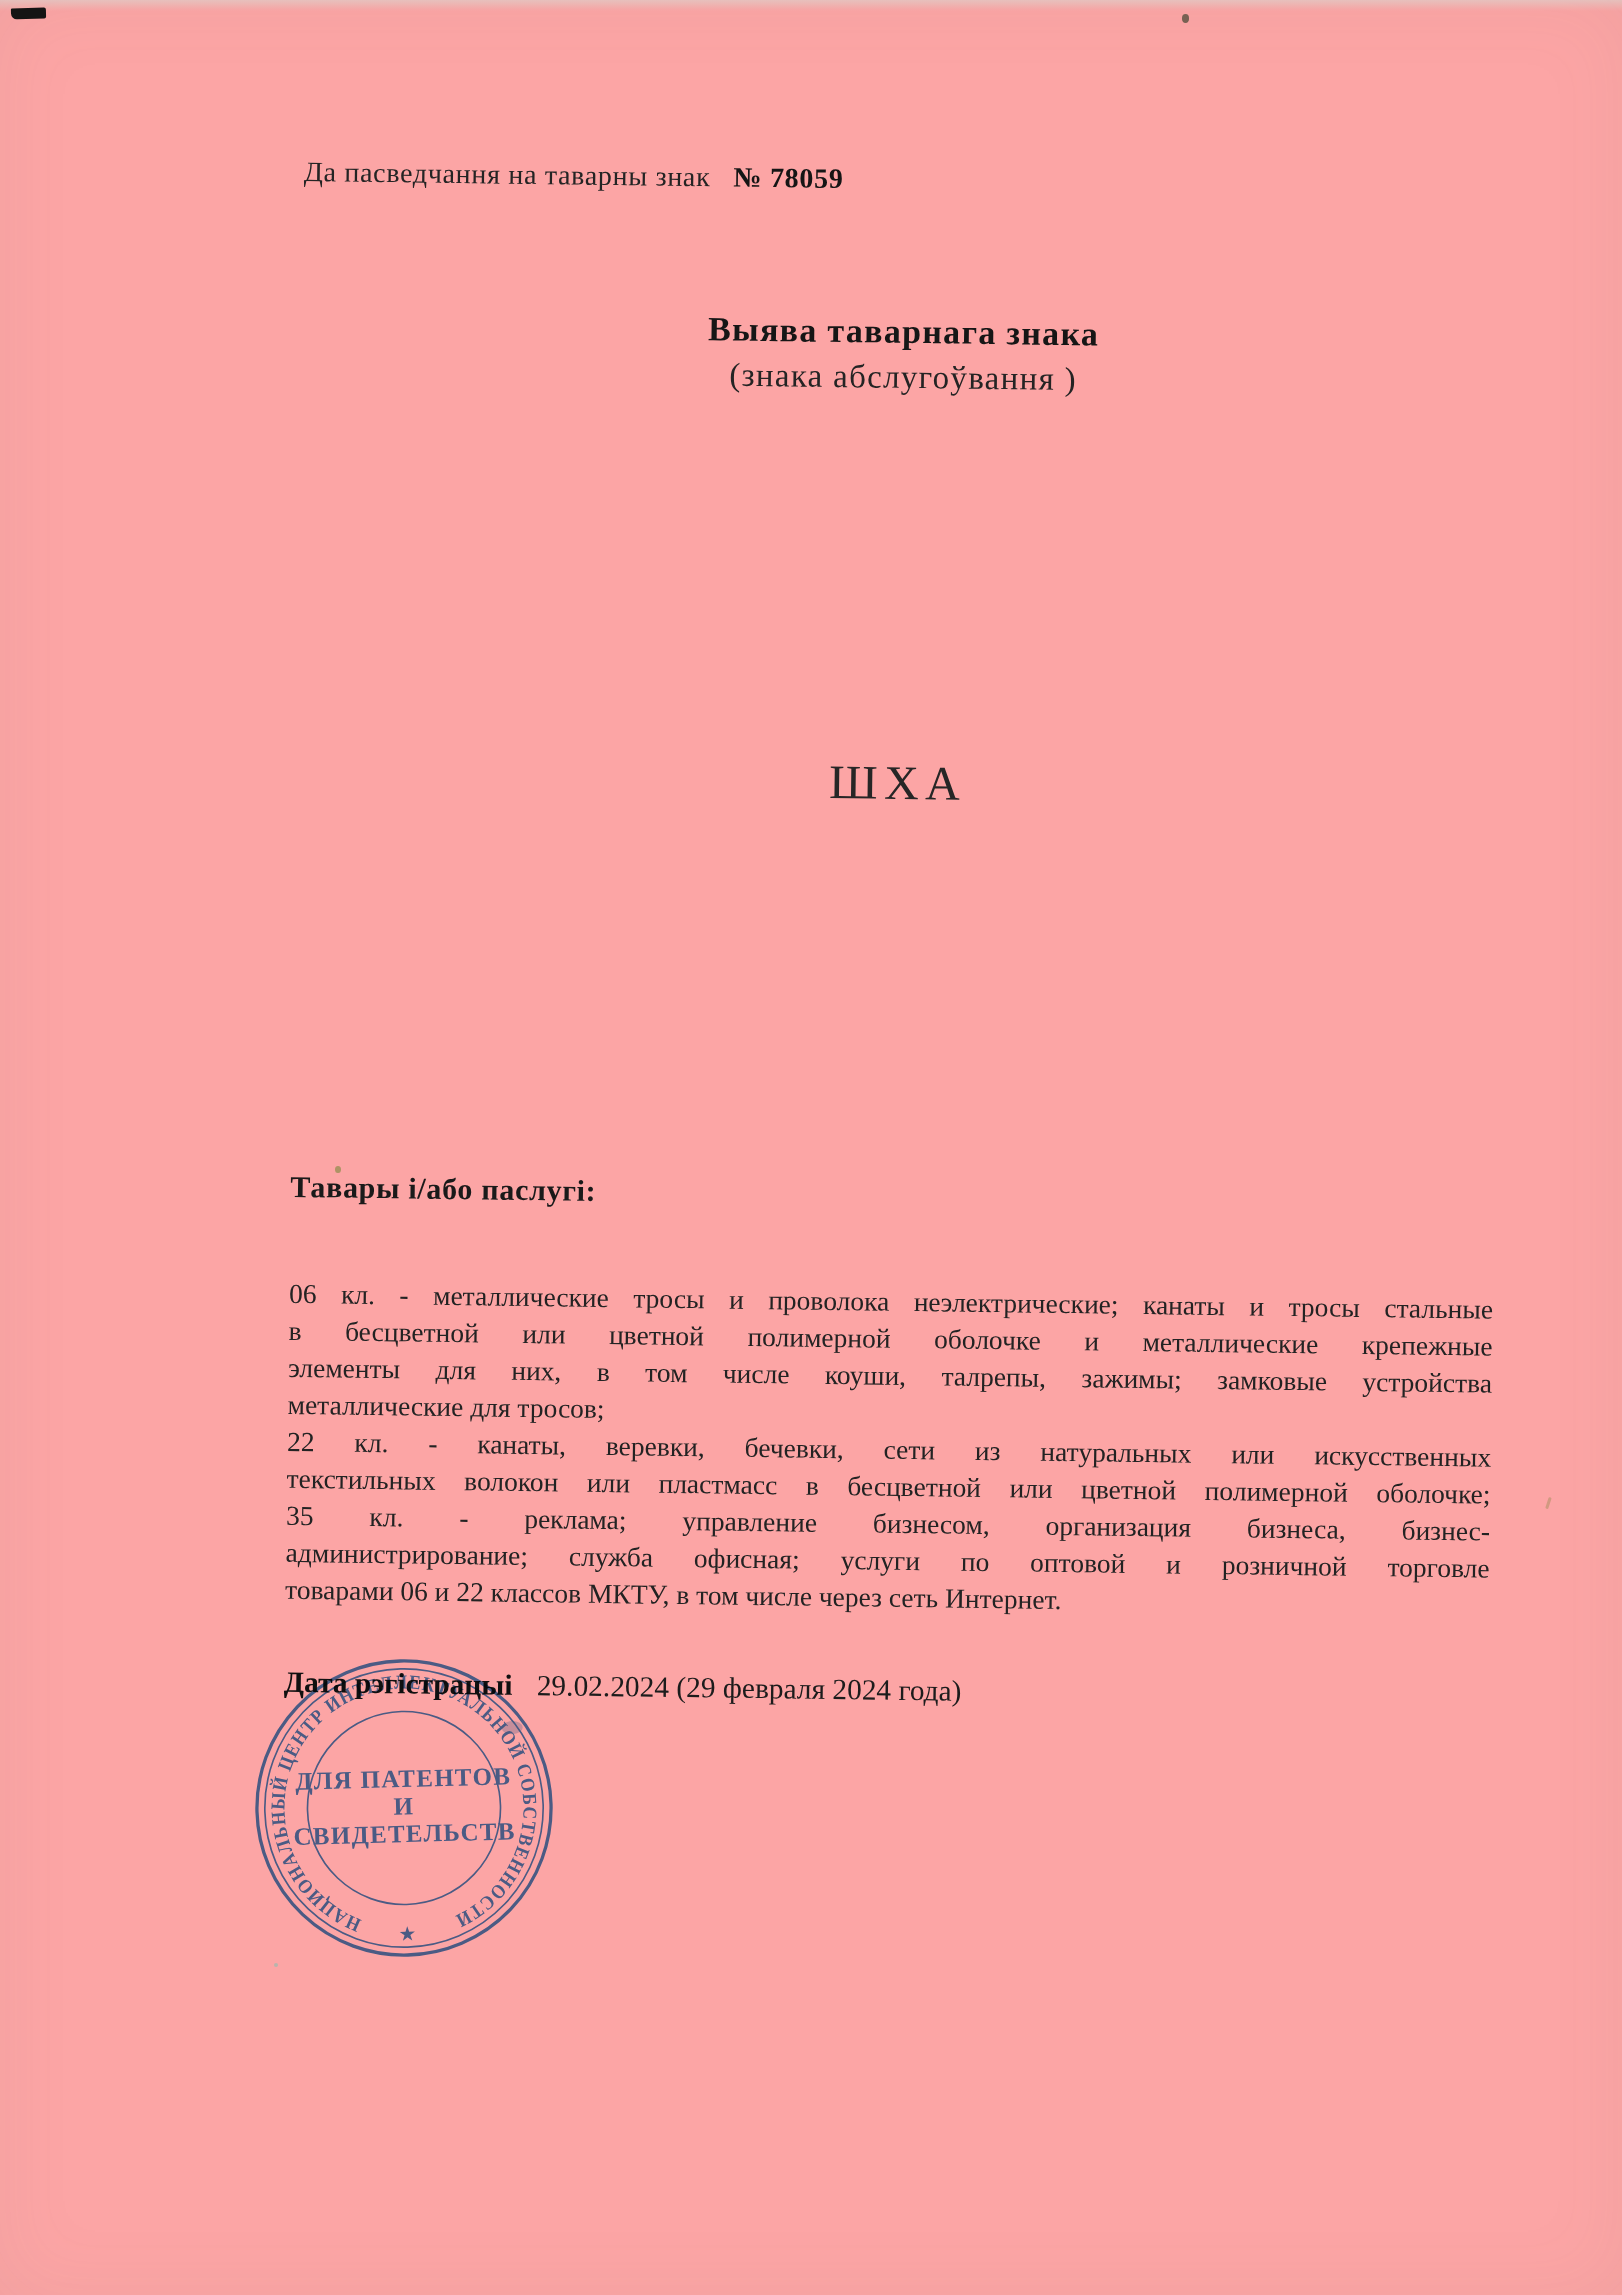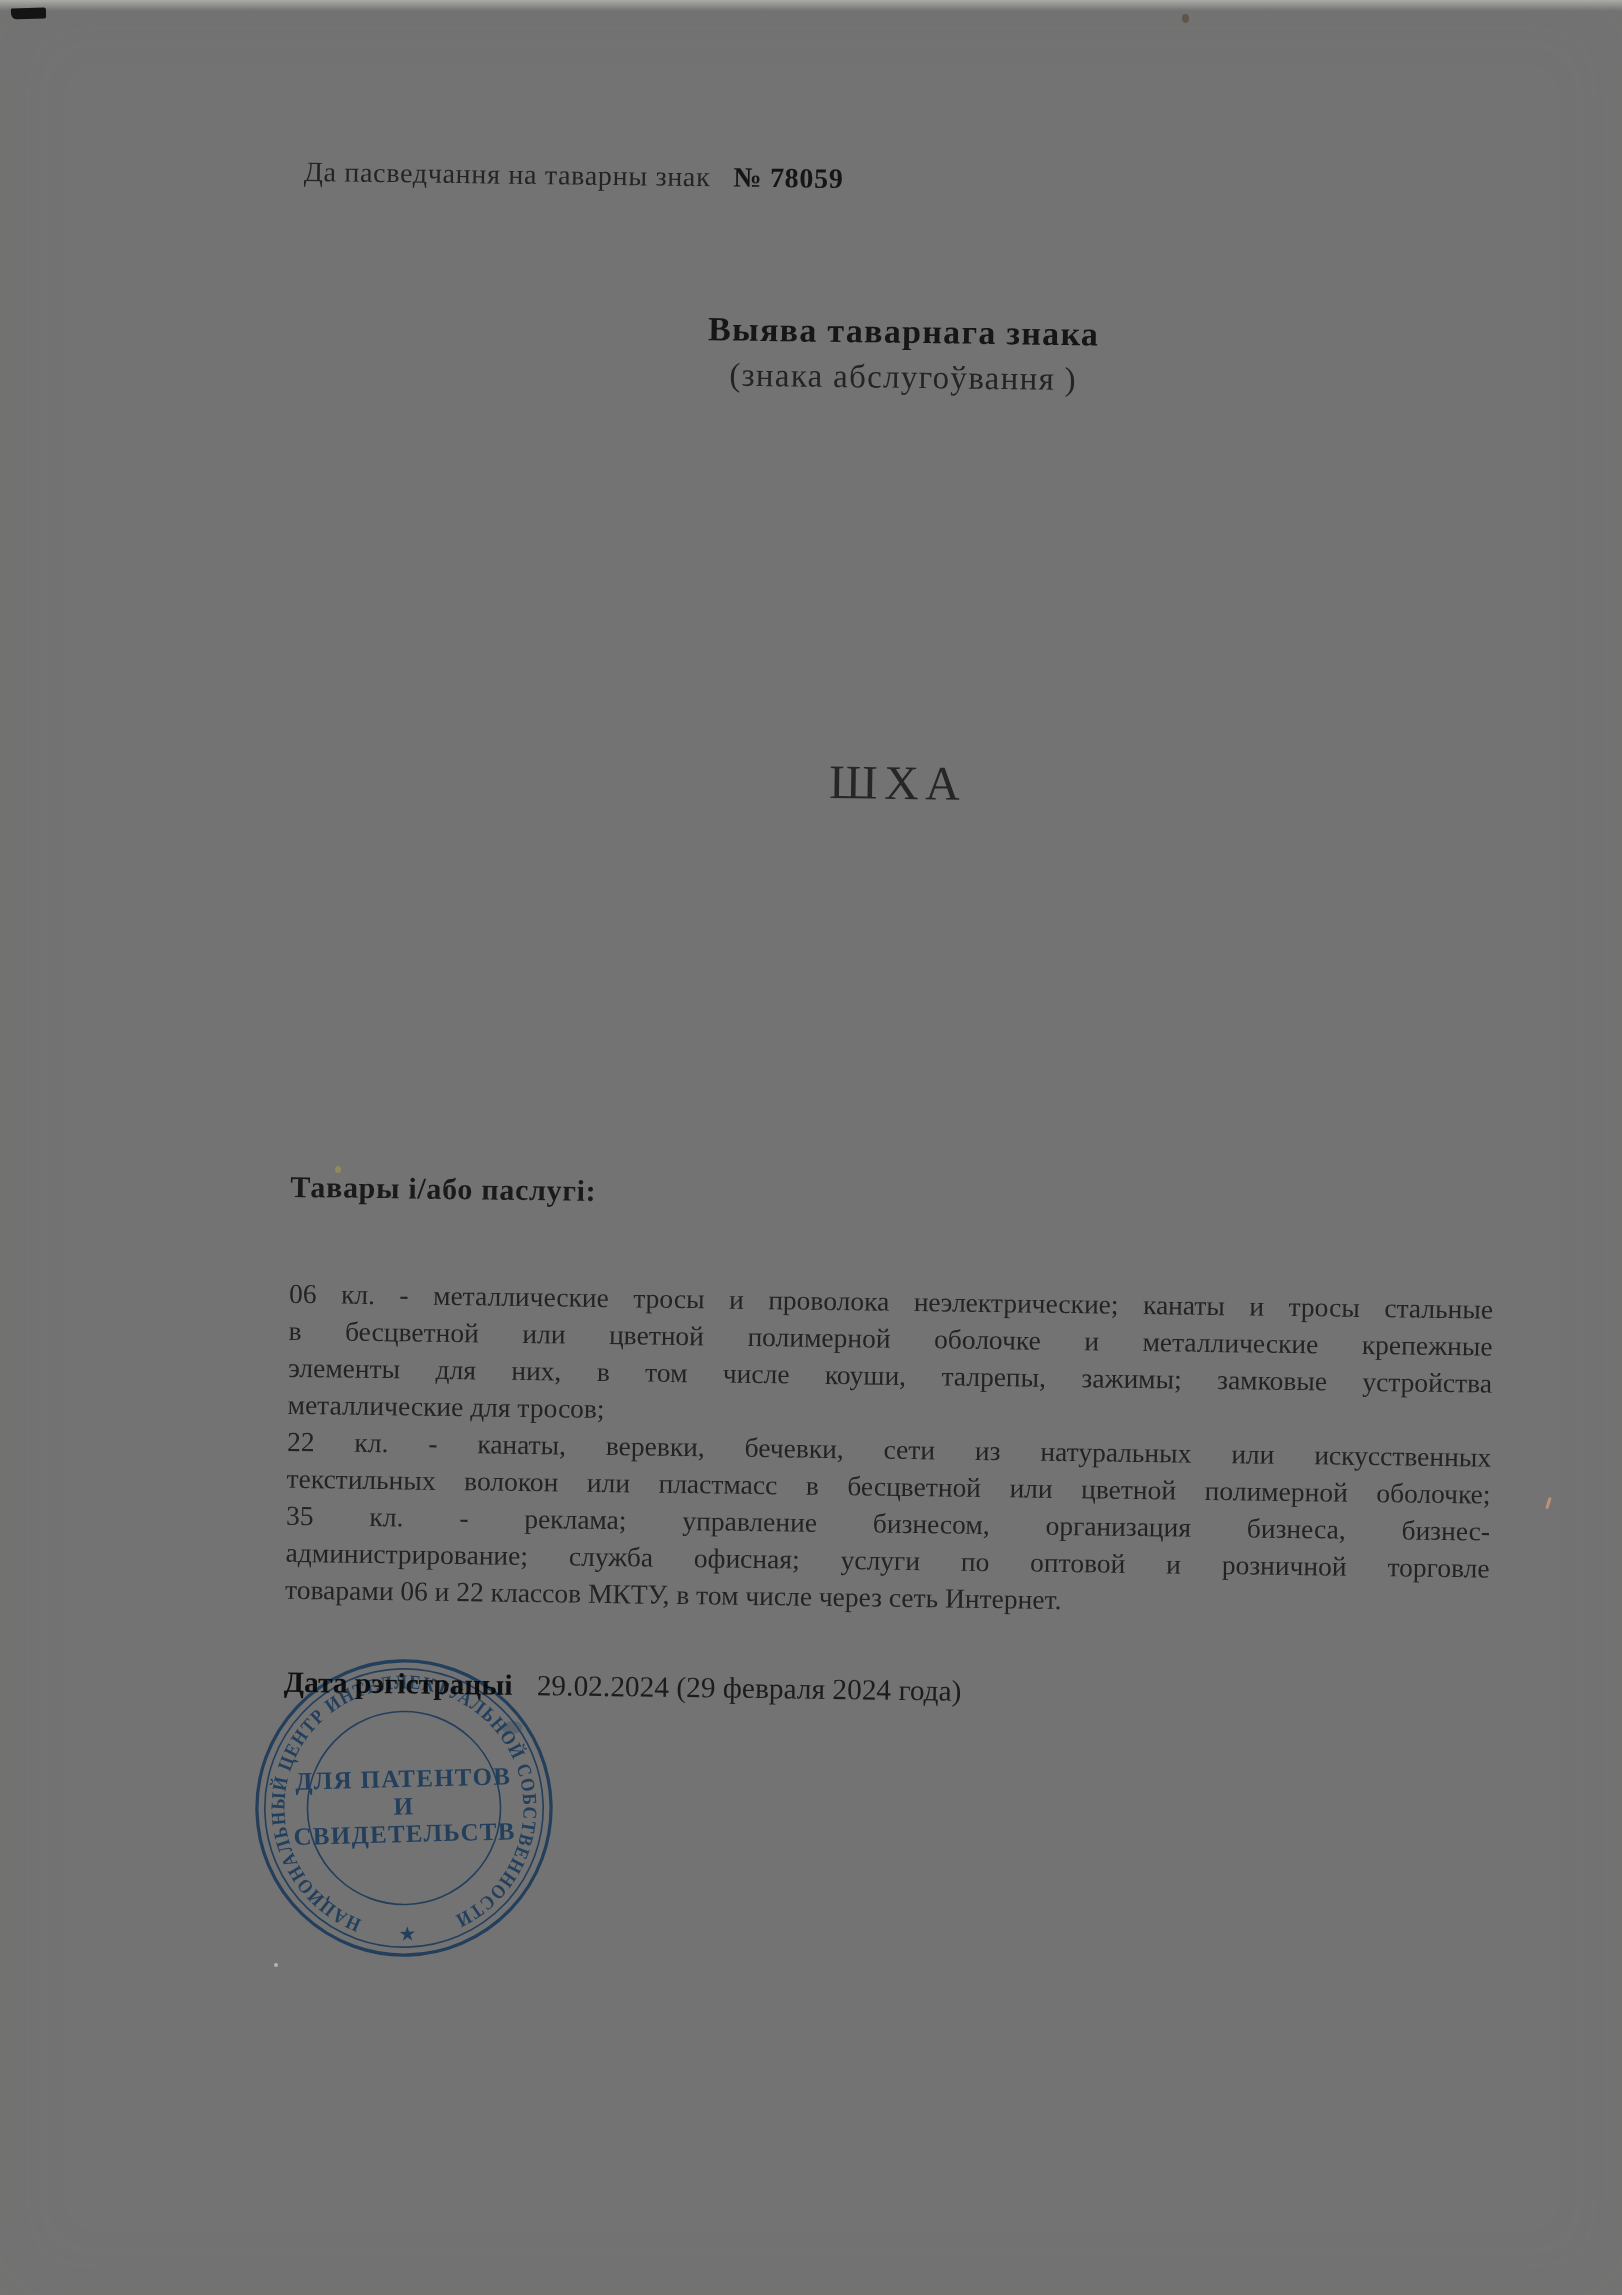--- a/index.html
+++ b/index.html
@@ -9,21 +9,21 @@
   html,body{margin:0;padding:0;}
   body{
     width:1623px;height:2295px;
     background:#e9e8e4;
     font-family:"Liberation Serif","DejaVu Serif",serif;
     overflow:hidden;
   }
   .page{
     position:relative;
     width:1623px;height:2295px;
-    background:#737373;
+    background:#fca5a5;
     box-shadow:inset 0 0 79px rgba(120,115,100,0.08);
     overflow:hidden;
   }
   .top-strip{
     position:absolute;left:0;top:0;width:1623px;height:10.5px;
     background:linear-gradient(#d9d8d2,rgba(244,243,239,0));
     opacity:.55;
   }
   .corner-mark{
     position:absolute;left:10.5px;top:7.9px;width:35px;height:11px;

